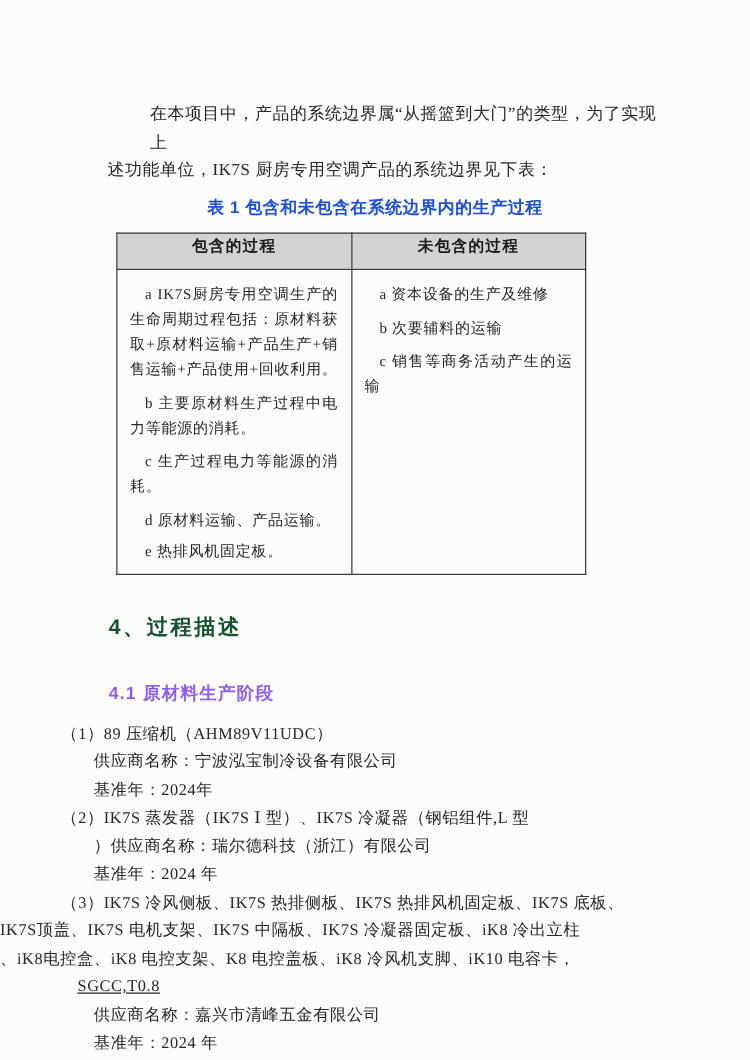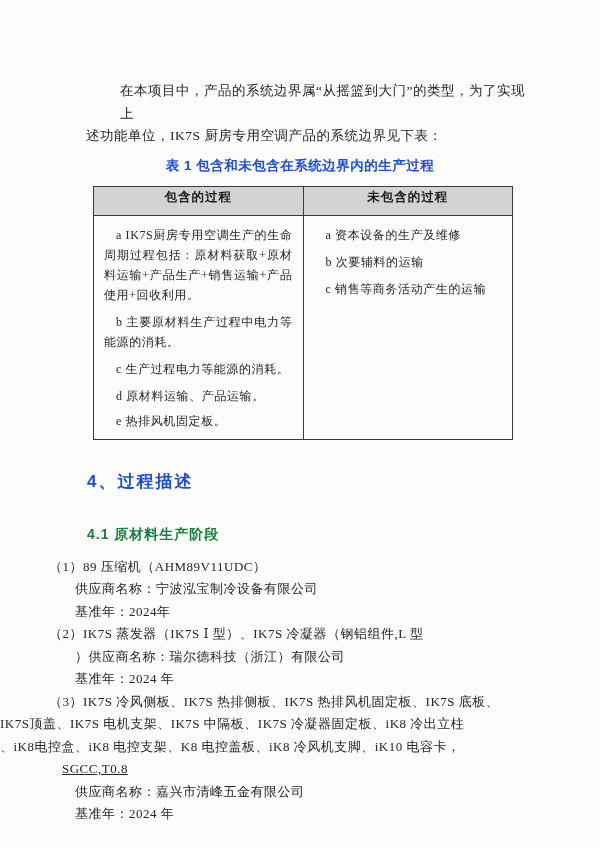--- a/index.html
+++ b/index.html
@@ -30,21 +30,21 @@
     font-family:"Liberation Sans","DejaVu Sans",sans-serif;
     font-weight:700;
     font-size:13.5px;
     color:#1d4ed8;
     letter-spacing:0.5px;
   }
   
   table.proc{
     border-collapse:collapse;
     margin:11px 0 0 93px;
-    width:420px;
+    width:376px;
     table-layout:fixed;
   }
   table.proc td,table.proc th{
     border:1.6px solid #3a3a3a;
     vertical-align:top;
   }
   table.proc th{
     background:#d3d3d3;
     height:24px;
     font-size:12.5px;
@@ -66,29 +66,29 @@
   td.exc{ width:223px; }
   table.proc p{ margin:7px 0 0 0; text-indent:1em; }
   table.proc p.first-p{ margin-top:3px; }
   table.proc p.tight{ margin-top:5px; }
   
   .h4{
     margin:30px 0 0 87px;
     font-family:"Liberation Sans","DejaVu Sans",sans-serif;
     font-weight:700;
     font-size:17px;
-    color:#1d4ed8;
+    color:#14532d;
     letter-spacing:2px;
   }
   .h41{
     margin:33px 0 12px 87px;
     font-family:"Liberation Sans","DejaVu Sans",sans-serif;
     font-weight:700;
     font-size:14px;
-    color:#15803d;
+    color:#8b5cf6;
     letter-spacing:1px;
   }
   
   .mat{ margin-top:11px; font-size:13px; line-height:22.5px; letter-spacing:0.5px; }
   .mat .ln{ white-space:nowrap; }
   .ln-num  { margin-left:49px; }
   .ln-body { }
   .ln-sub  { margin-left:75px; }
   .ln-flush{ margin-left:62px;text-decoration:underline; }
 </style>

